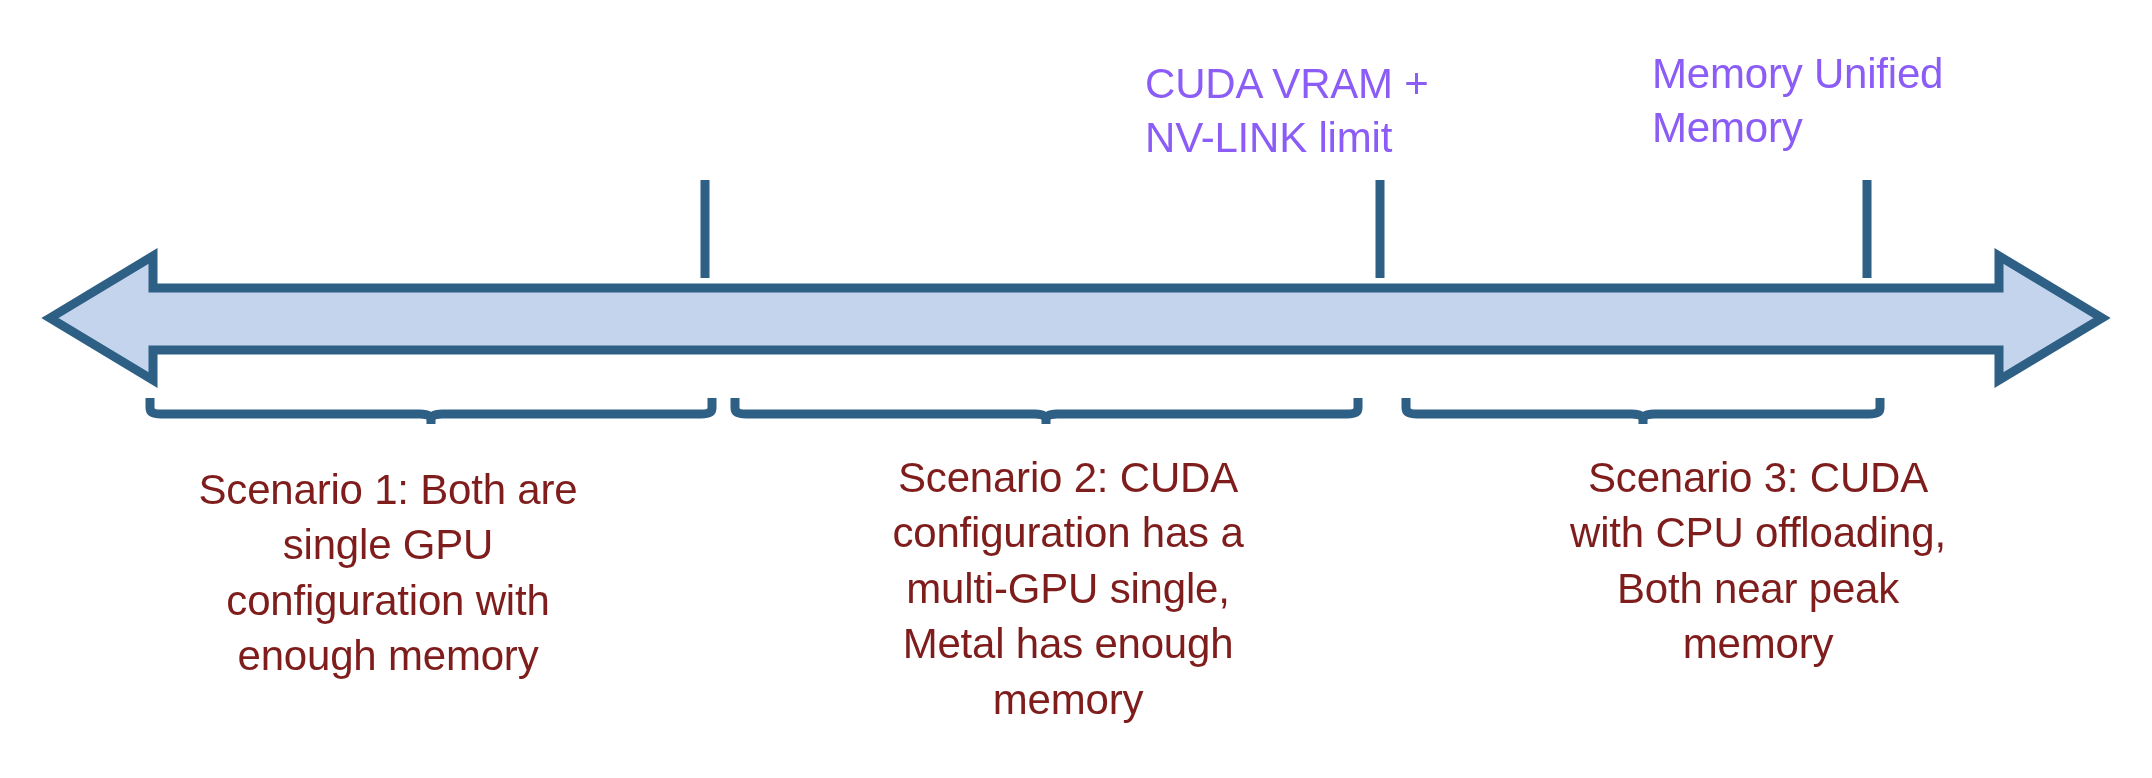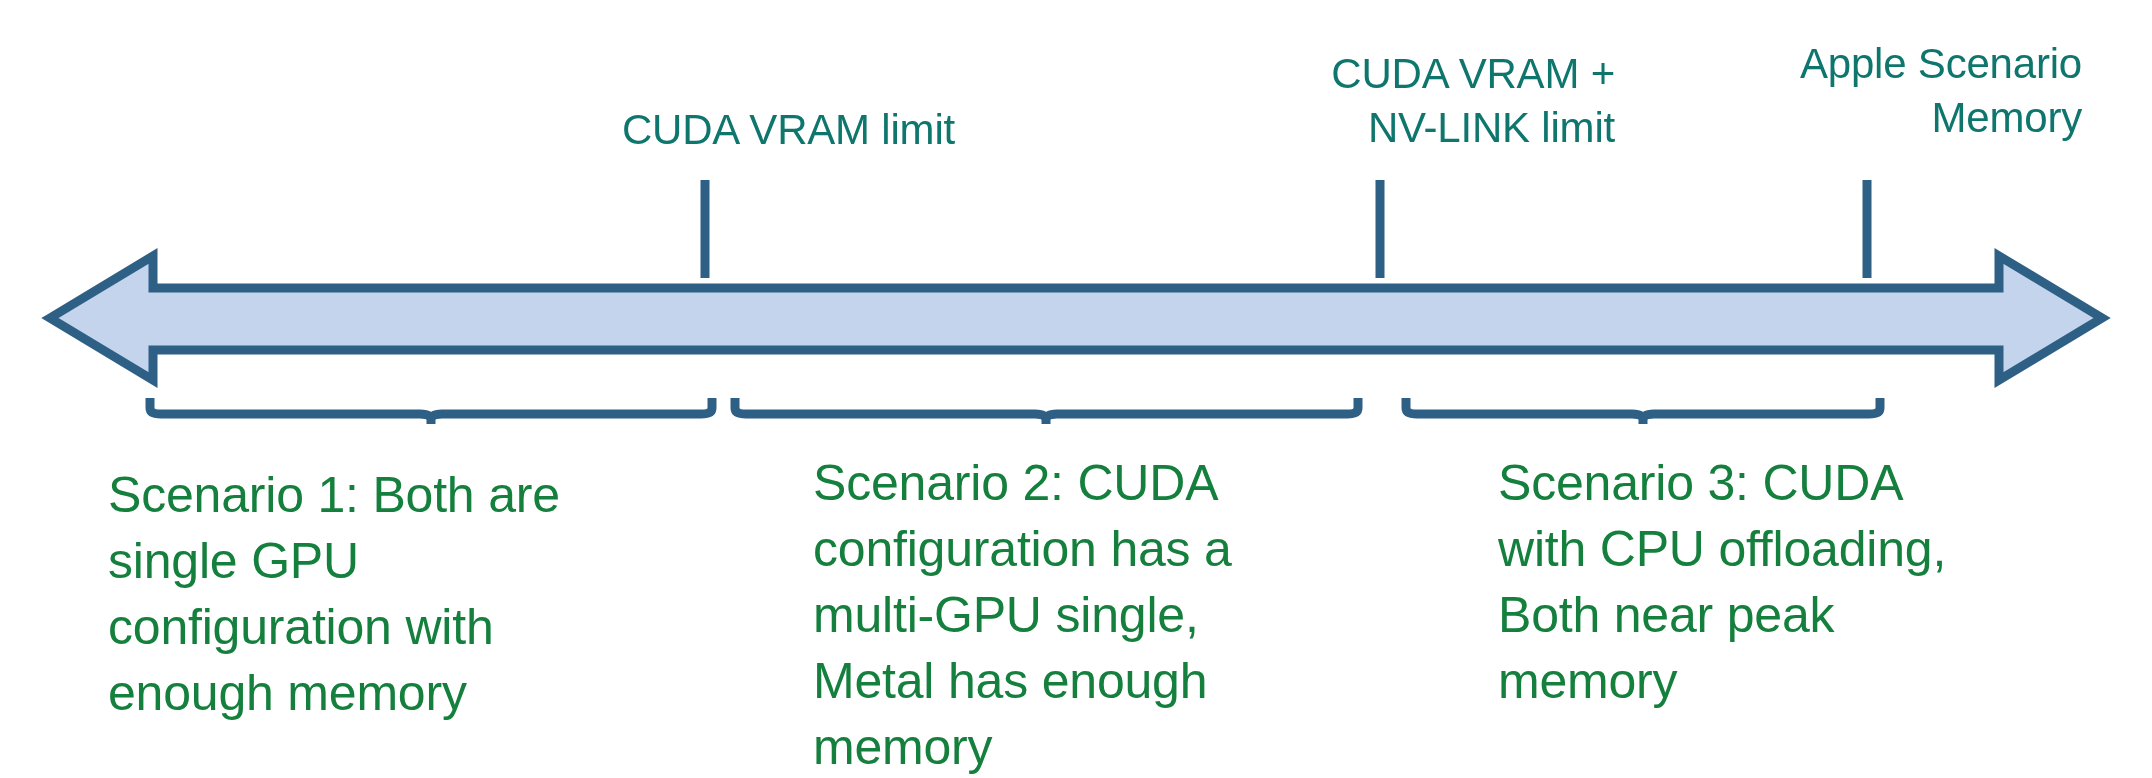--- a/index.html
+++ b/index.html
@@ -16,33 +16,34 @@
     color: #000000;
   }
   #diagram {
     position: absolute;
     left: 0; top: 0;
     width: 2152px;
     height: 778px;
   }
   .marker-label {
     position: absolute;
-    text-align: right;
+    text-align: left;
     font-size: 42px;
     line-height: 1.28;
-    color: #0f766e;
+    color: #8b5cf6;
     white-space: pre-line;
     letter-spacing: -0.2px;
+    margin-top: 10px;
   }
   .scenario-label {
     position: absolute;
-    text-align: left;
-    font-size: 50px;
+    text-align: center;
+    font-size: 42px;
     line-height: 1.32;
-    color: #15803d;
+    color: #7f1d1d;
     white-space: pre-line;
     letter-spacing: -0.2px;
   }
   svg { display: block; }
 </style>
 </head>
 <body>
 
 <div id="diagram">
 
@@ -84,26 +85,25 @@
          L 1632 414
          Q 1643 414 1643 420
          L 1643 424
          L 1643 420
          Q 1643 414 1654 414
          L 1869 414
          Q 1880 414 1880 408
          L 1880 398" fill="none" stroke="#2e5f85" stroke-width="9" stroke-linecap="butt"></path>
   </svg>
 
-  <div class="marker-label" style="left:455px; top:103px; width:500px;">CUDA VRAM limit</div>
 
   <div class="marker-label" style="left:1145px; top:47px; width:470px;">CUDA VRAM +
 NV-LINK limit</div>
 
-  <div class="marker-label" style="left:1652px; top:37px; width:430px;">Apple Scenario
+  <div class="marker-label" style="left:1652px; top:37px; width:430px;">Memory Unified
 Memory</div>
 
   <div class="scenario-label" style="left:108px; top:462px; width:560px;">Scenario 1: Both are
 single GPU
 configuration with
 enough memory</div>
 
   <div class="scenario-label" style="left:813px; top:450px; width:510px;">Scenario 2: CUDA
 configuration has a
 multi-GPU single,

